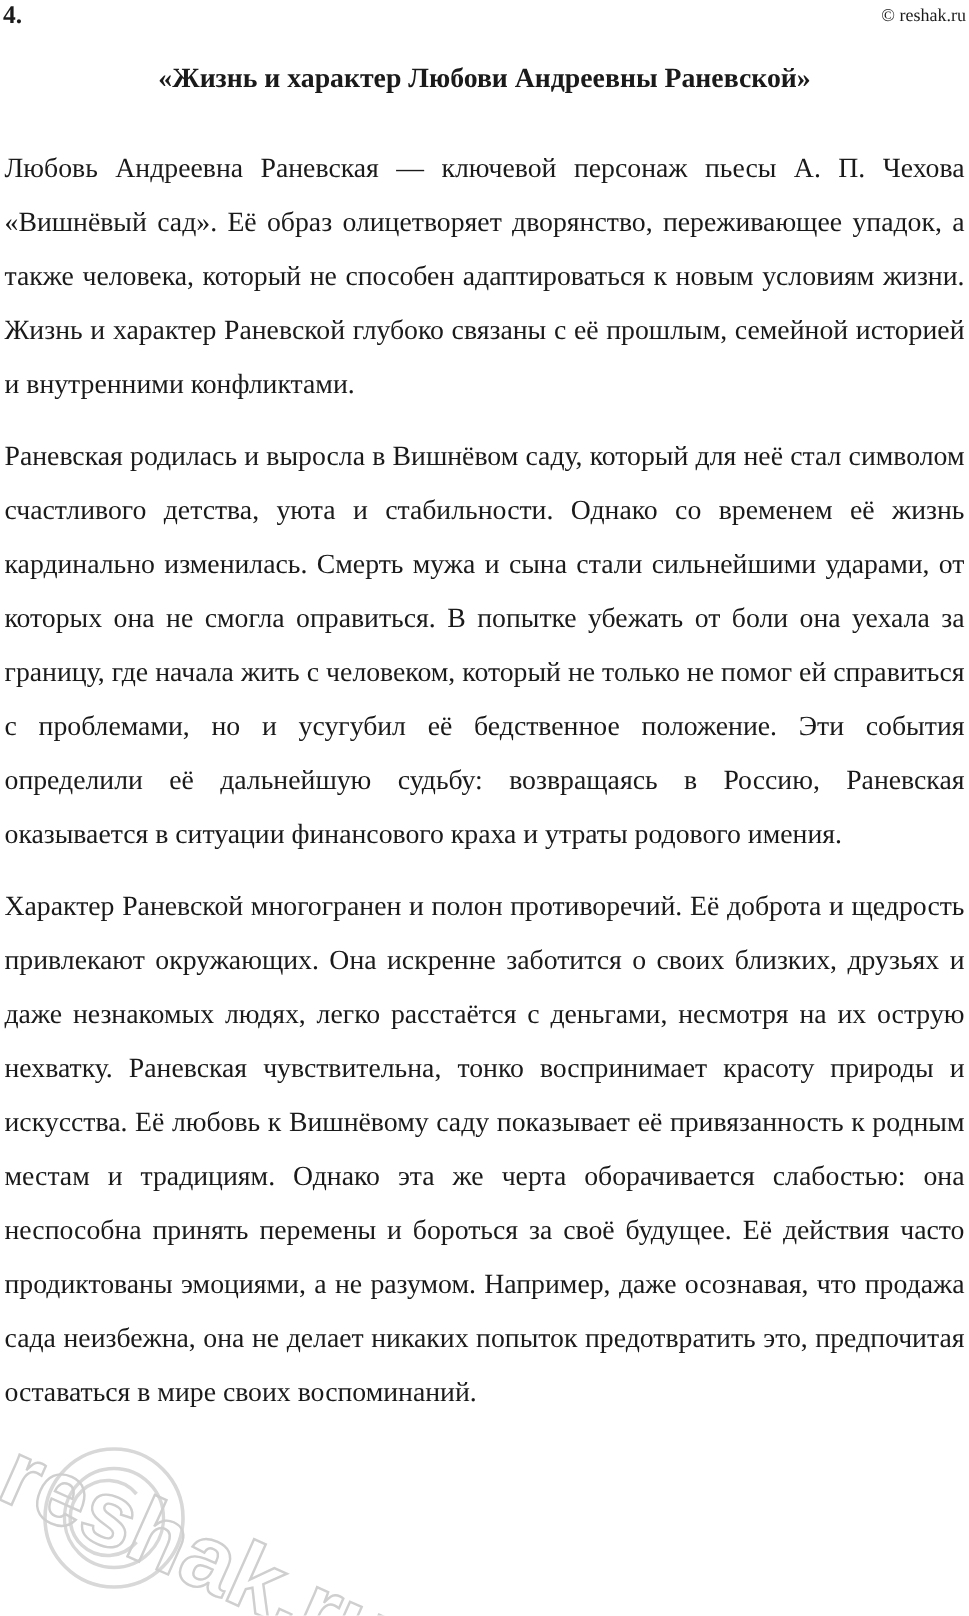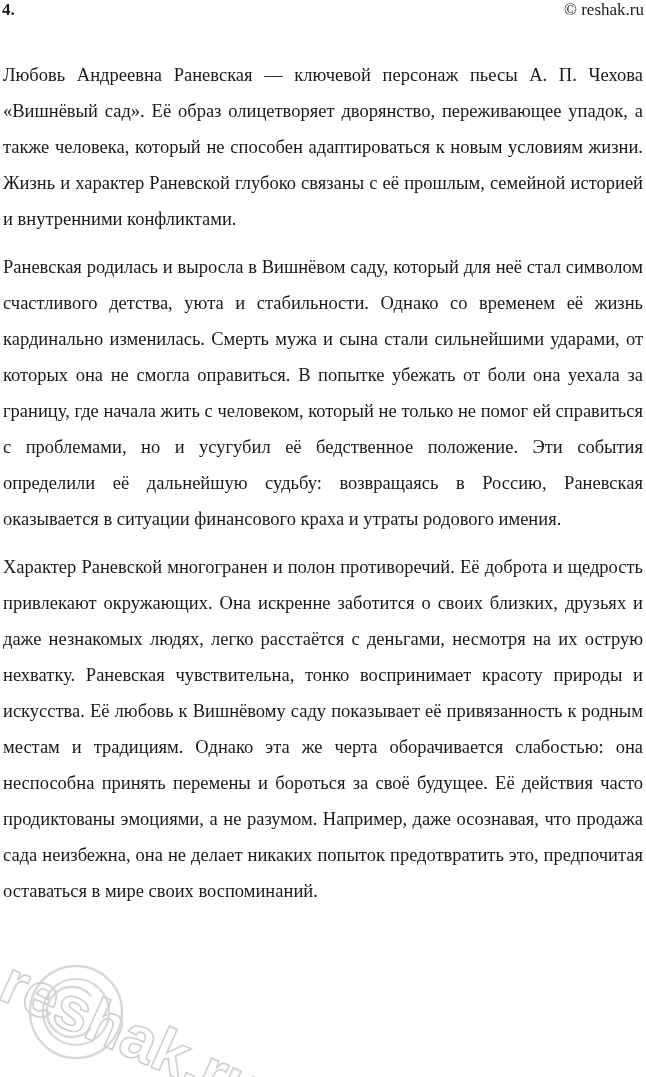--- a/index.html
+++ b/index.html
@@ -32,21 +32,21 @@
     justify-content: space-between;
     align-items: flex-start;
   }
   .task-number {
     font-size: 17px;
     font-weight: bold;
     line-height: 20px;
     letter-spacing: 0px;
   }
   .site-credit {
-    font-size: 17px;
+    font-size: 12px;
     line-height: 20px;
     white-space: nowrap;
     padding-right: 0px;
   }
 
   
   .doc-title {
     text-align: center;
     font-size: 18.5px;
     font-weight: bold;
@@ -102,20 +102,21 @@
 </head>
 <body>
 
 <div class="page">
 
   <div class="header-row">
     <div class="task-number">4.</div>
     <div class="site-credit">© reshak.ru</div>
   </div>
 
+  <h1 class="doc-title">«Жизнь и характер Любови Андреевны Раневской»</h1>
 
   <div class="body-text">
     <p class="para">Любовь Андреевна Раневская — ключевой персонаж пьесы А. П. Чехова «Вишнёвый сад». Её образ олицетворяет дворянство, переживающее упадок, а также человека, который не способен адаптироваться к новым условиям жизни. Жизнь и характер Раневской глубоко связаны с её прошлым, семейной историей и внутренними конфликтами.</p>
     <p class="para">Раневская родилась и выросла в Вишнёвом саду, который для неё стал символом счастливого детства, уюта и стабильности. Однако со временем её жизнь кардинально изменилась. Смерть мужа и сына стали сильнейшими ударами, от которых она не смогла оправиться. В попытке убежать от боли она уехала за границу, где начала жить с человеком, который не только не помог ей справиться с проблемами, но и усугубил её бедственное положение. Эти события определили её дальнейшую судьбу: возвращаясь в Россию, Раневская оказывается в ситуации финансового краха и утраты родового имения.</p>
     <p class="para">Характер Раневской многогранен и полон противоречий. Её доброта и щедрость привлекают окружающих. Она искренне заботится о своих близких, друзьях и даже незнакомых людях, легко расстаётся с деньгами, несмотря на их острую нехватку. Раневская чувствительна, тонко воспринимает красоту природы и искусства. Её любовь к Вишнёвому саду показывает её привязанность к родным местам и традициям. Однако эта же черта оборачивается слабостью: она неспособна принять перемены и бороться за своё будущее. Её действия часто продиктованы эмоциями, а не разумом. Например, даже осознавая, что продажа сада неизбежна, она не делает никаких попыток предотвратить это, предпочитая оставаться в мире своих воспоминаний.</p>
   </div>
 
   <div class="watermark">
     <svg width="330" height="150" viewBox="0 0 330 150" aria-hidden="true">
       <g>

